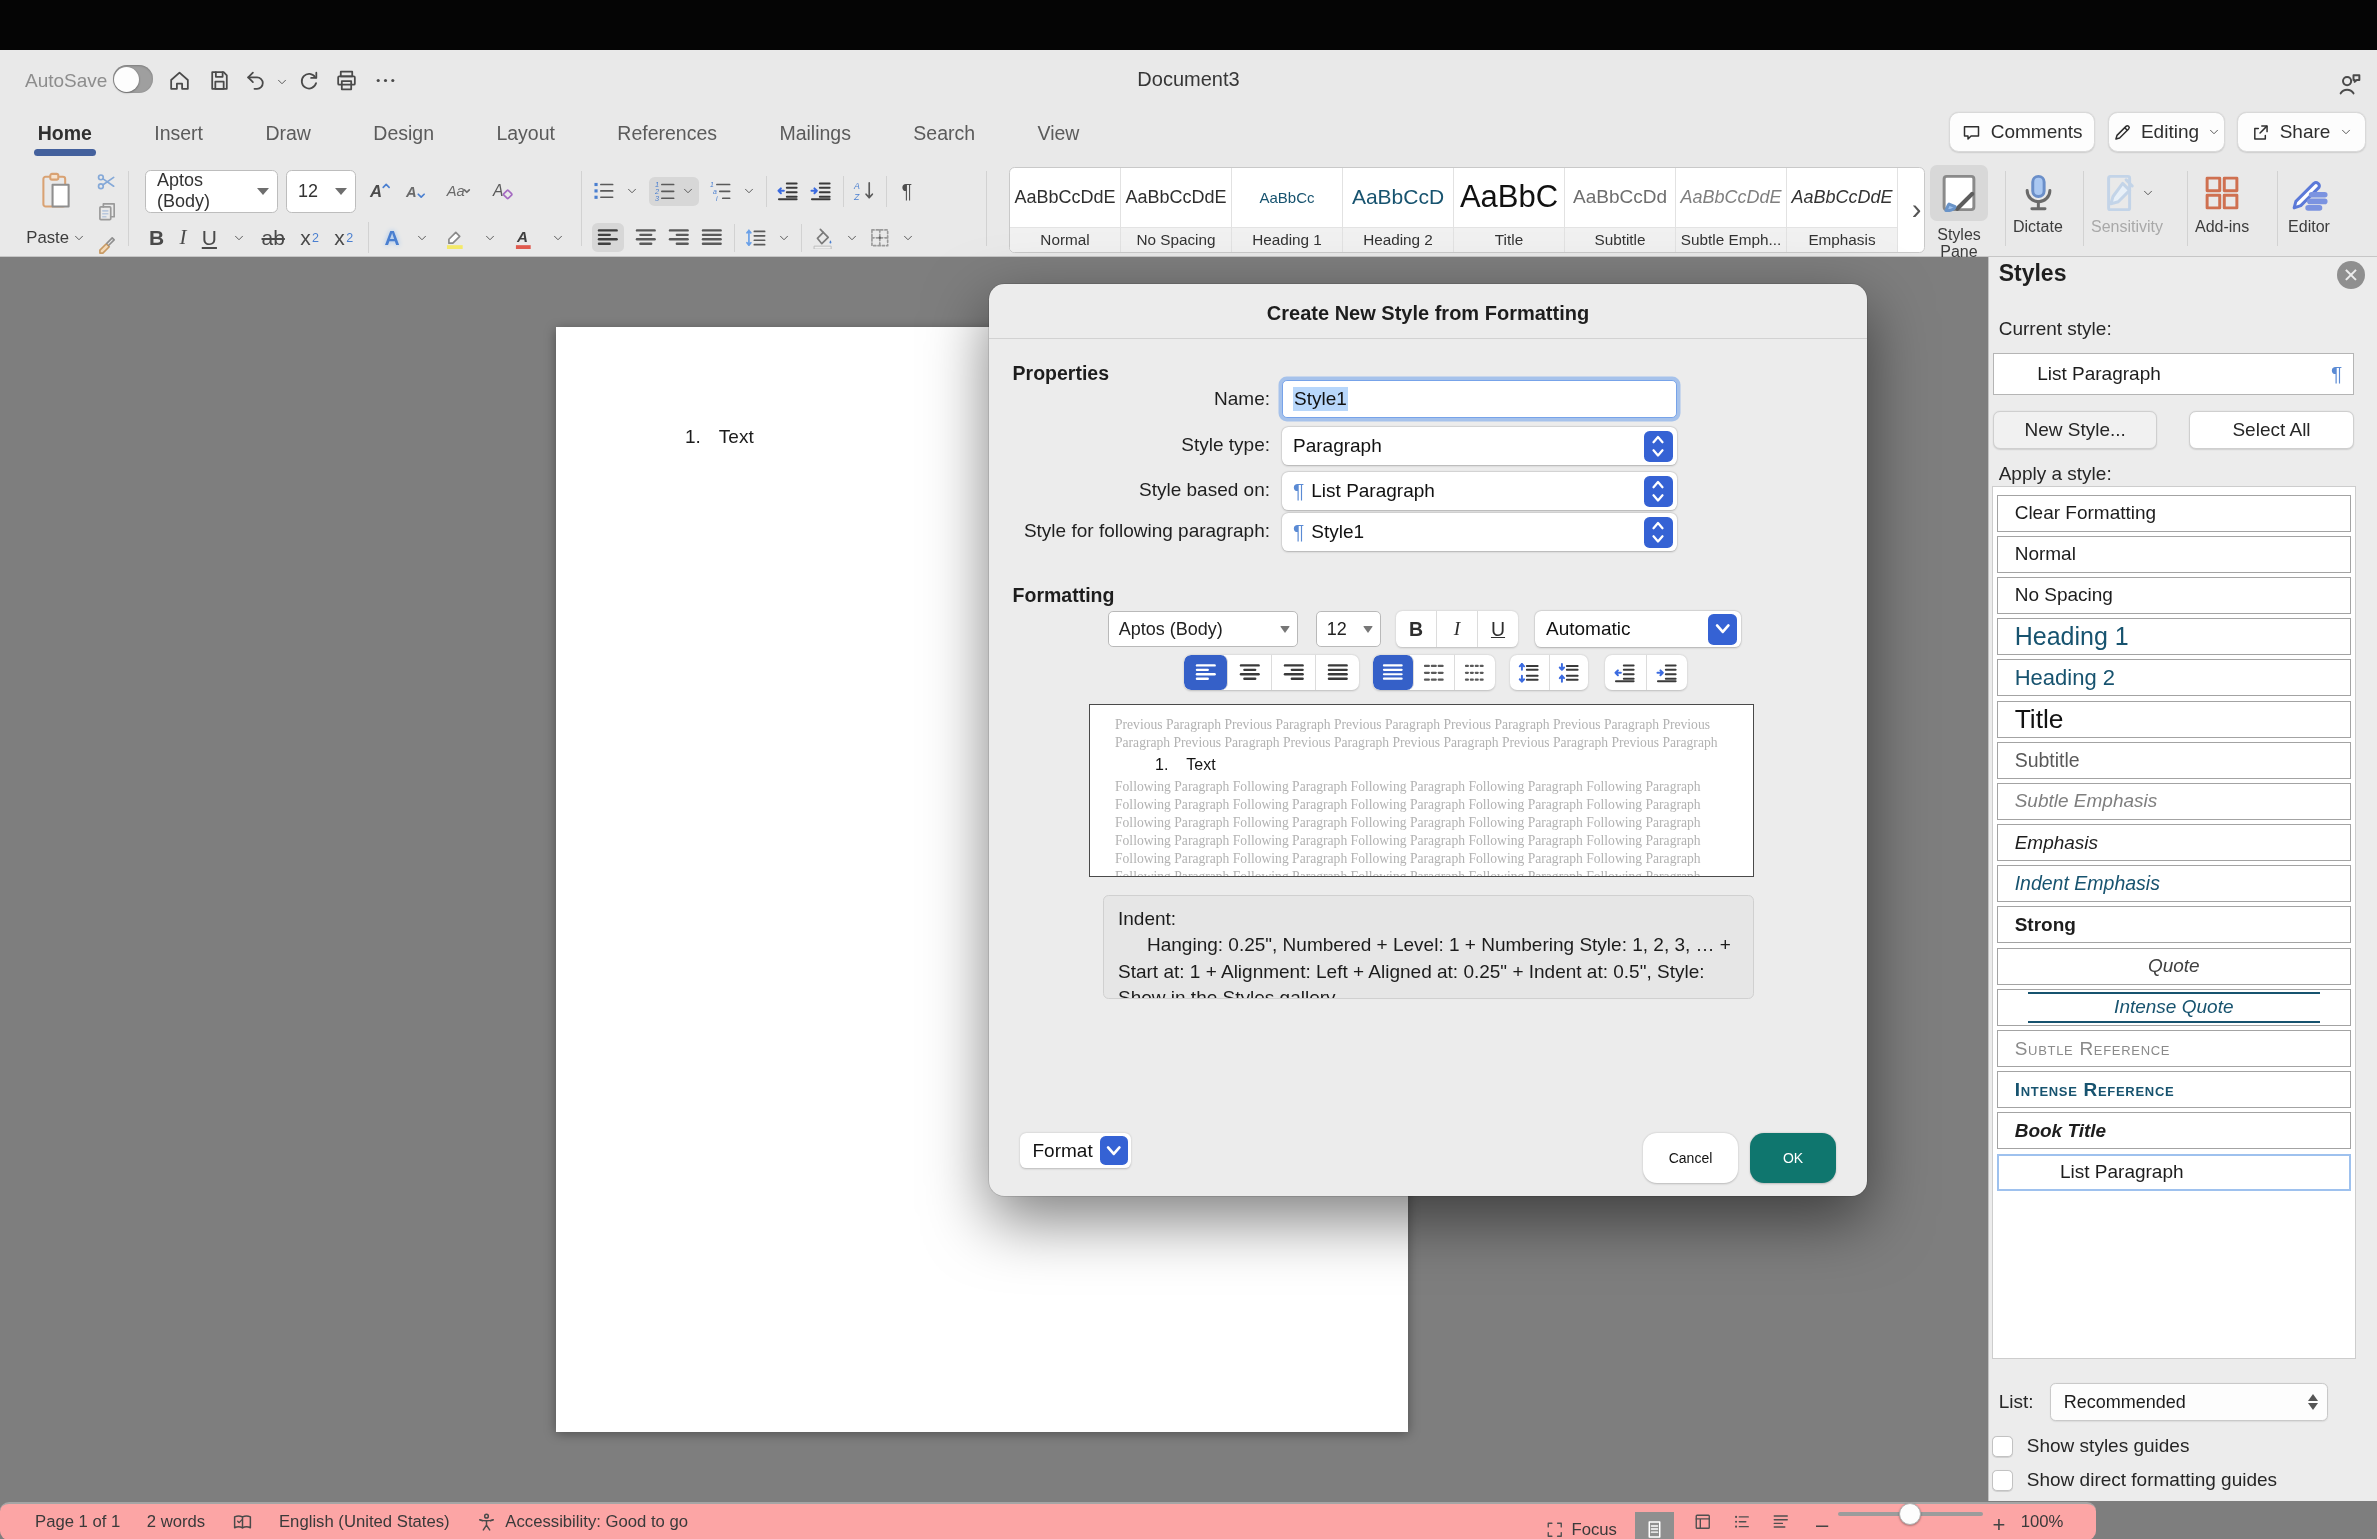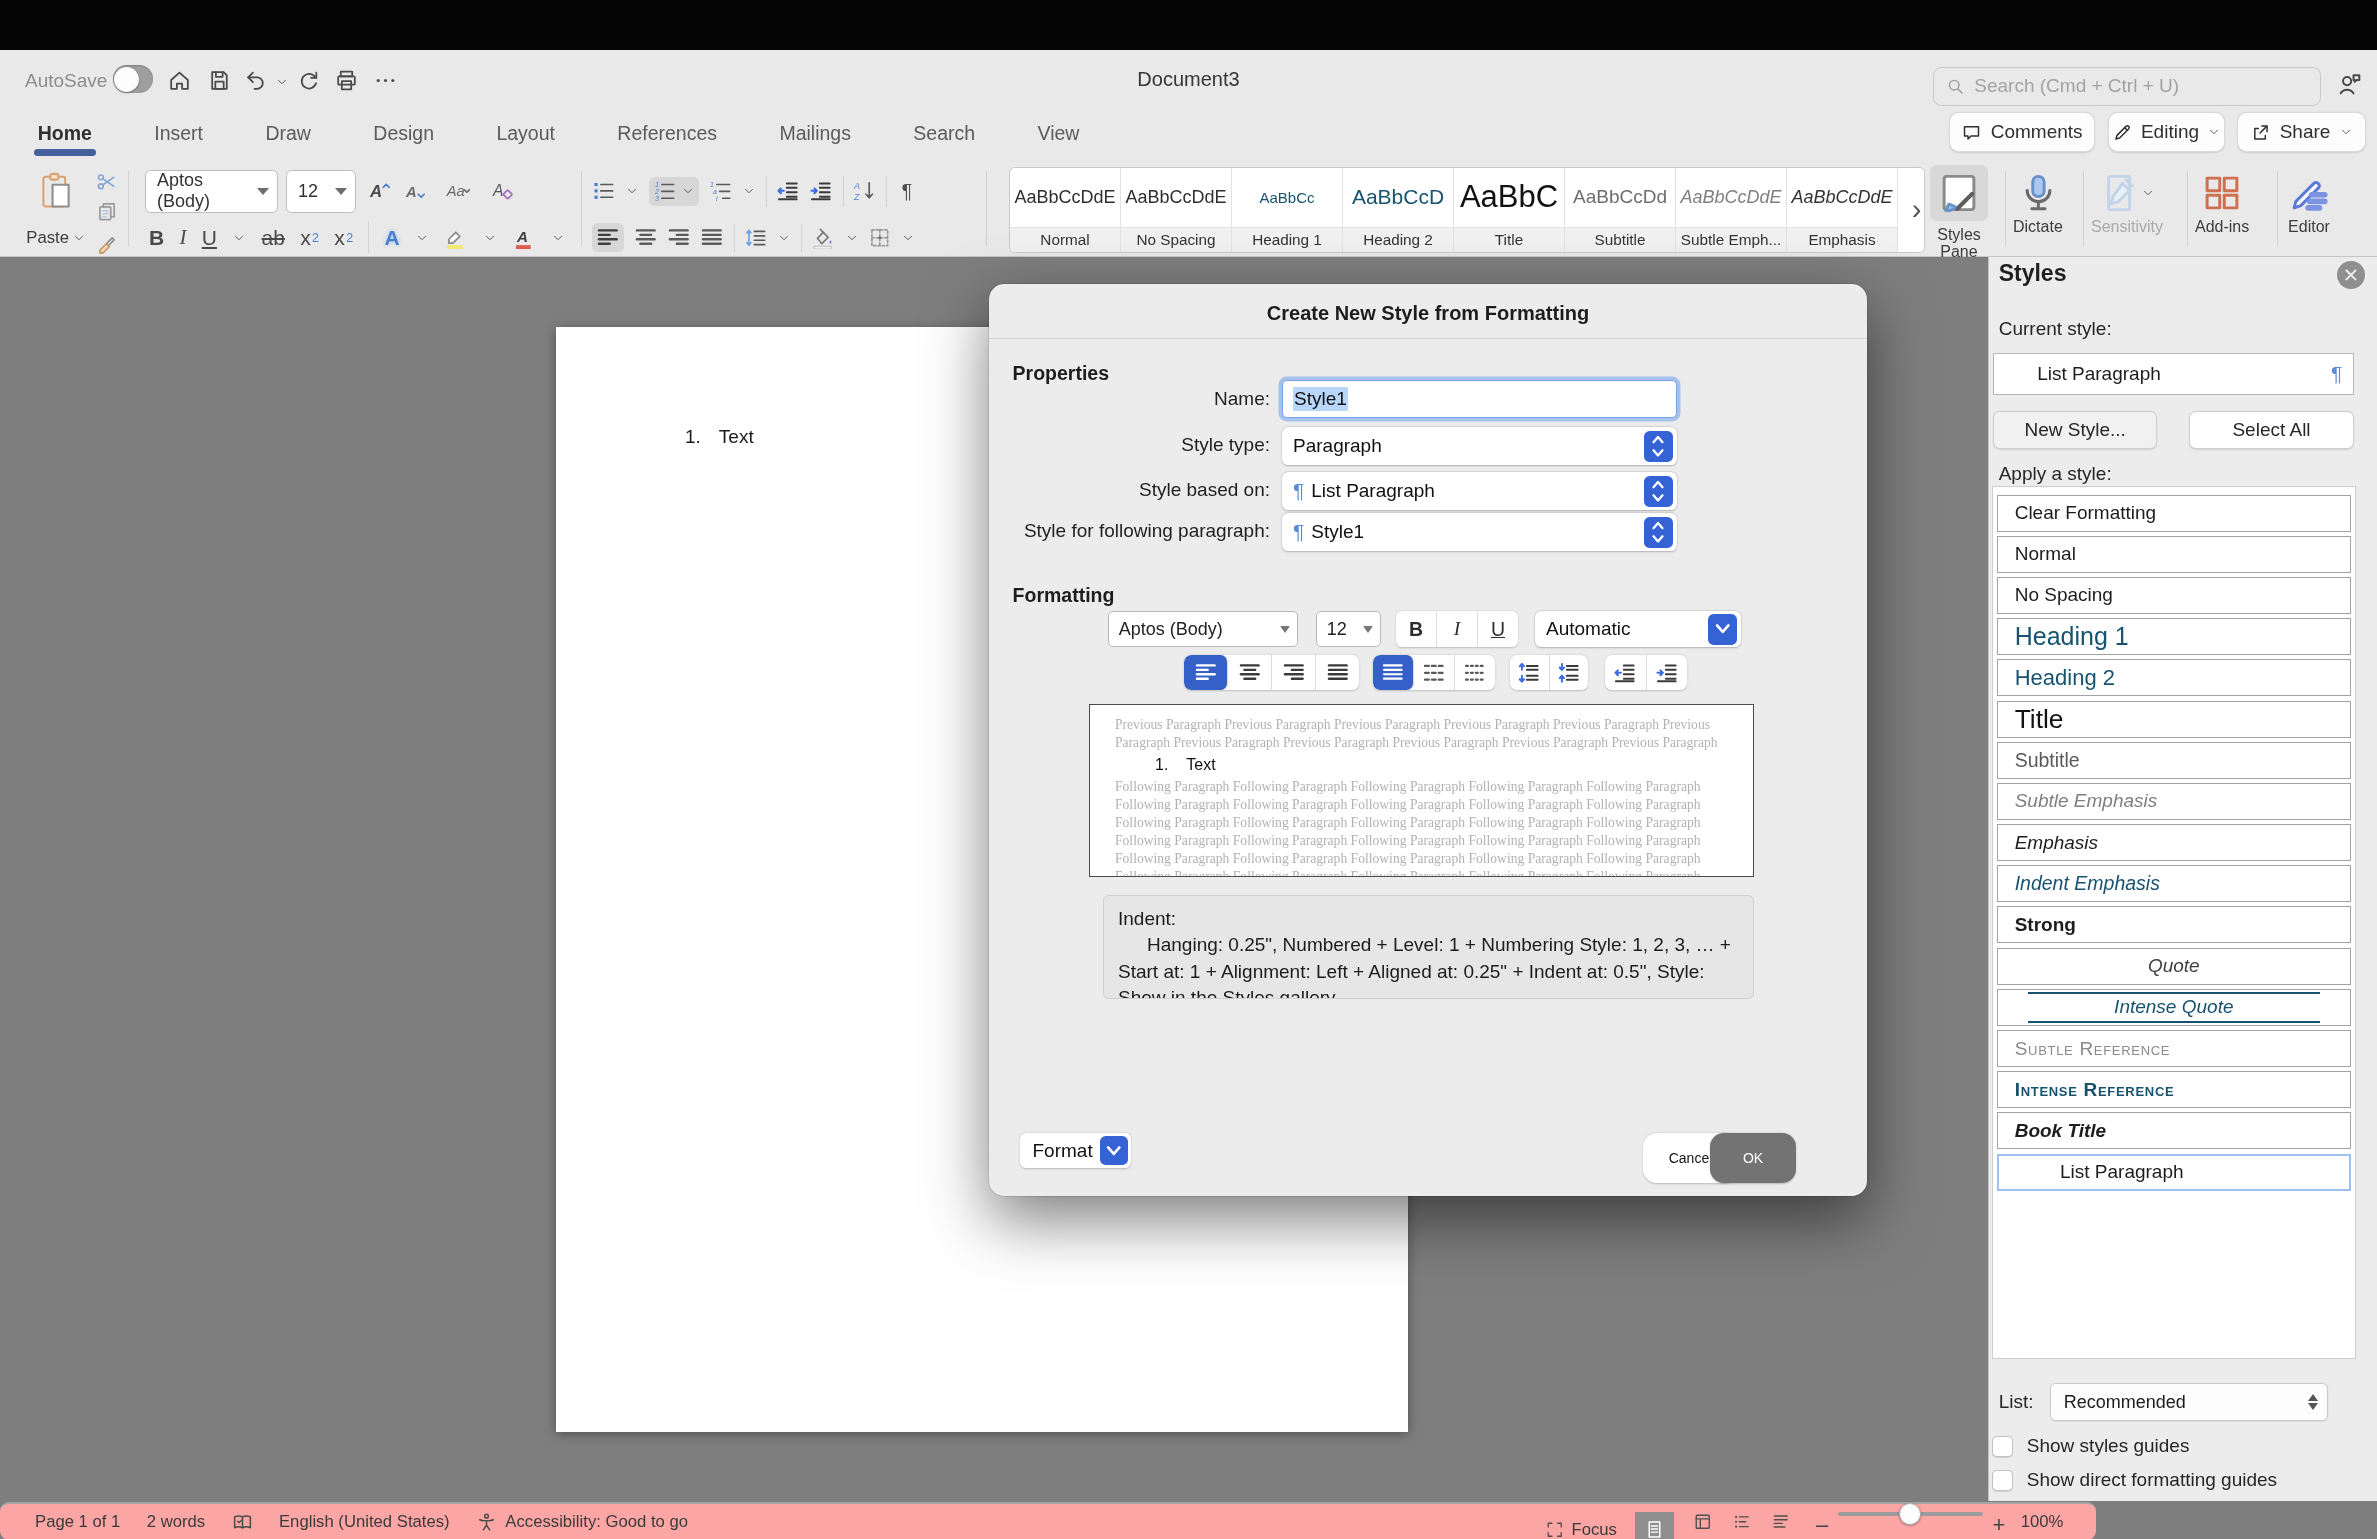--- a/index.html
+++ b/index.html
@@ -163,21 +163,21 @@
   #preview-box { left:100px; top:420px; width:665px; height:173px; background:#fff; border:1.4px solid #4a4a4a; padding:11px 25px; overflow:hidden; }
   .pv-gray { font-family:"Liberation Serif", serif; font-size:13.6px; line-height:1.32; color:#b2b2b2; }
   #pv-item { font-size:16px; color:#141414; margin:4.2px 0 4.2px 40px; display:flex; gap:18px; }
   #desc-box { left:114px; top:611px; width:651px; height:104px; background:#e6e6e6; border:0.7px solid #d0d0d0; border-radius:5.6px; padding:9.7px 14px; overflow:hidden; font-size:19px; line-height:26.4px; color:#1c1c1c; }
   #desc-box .ind { text-indent:29px; }
   #dlg-checks { left:54px; top:724px; display:flex; flex-direction:column; gap:11px; }
   .dlg-check { display:flex; align-items:center; gap:12.5px; font-size:19px; color:#1c1c1c; height:22px; }
   #format-btn { left:31px; top:849px; width:111px; height:35px; background:#fff; border-radius:6.3px; box-shadow:0 0.7px 2.1px rgba(0,0,0,.22); display:flex; align-items:center; justify-content:space-between; padding:0 3.5px 0 12.5px; font-size:19px; color:#111; }
   .dlg-btn { position:absolute; top:849px; height:50px; border-radius:14px; font-size:14px; display:flex; align-items:center; justify-content:center; box-shadow:0 0.7px 2.1px rgba(0,0,0,.22); }
   #cancel-btn { left:654px; width:95px; background:#fff; color:#111; }
-  #ok-btn { left:721px; width:86px; background:#737373; color:#fff; }
+  #ok-btn { left:761px; width:86px; background:#0f766e; color:#fff; }
 
   
   #status-bar { left:0; top:1502px; width:2096px; height:38px; background:#fca5a5; border-top:2.1px solid #a5a5a5; display:flex; align-items:center; font-size:16.7px; color:#3a3a3a;border-radius:9px; }
   #sb-left { display:flex; align-items:center; gap:26.4px; padding-left:35px; }
   #sb-left .ic { width:21px; height:21px; color:#4a4a4a; }
   #sb-right { position:absolute; right:0; top:8px; height:35px; display:flex; }
   #sb-right .ic { width:19.5px; height:19.5px; color:#4f4f4f; }
   #focus-wrap { display:flex; align-items:center; gap:7px; margin-right:18px; }
   #view-active { width:39px; height:35px; background:#8f8f8f; display:flex; align-items:center; justify-content:center; }
   #view-active .ic { color:#fff; width:21px; height:21px; }
@@ -237,29 +237,20 @@
         </svg>
       </i>
     <i class="ic abs tb-btn" style="left:373px">
         <svg viewBox="0 0 24 24" fill="none" stroke="currentColor" stroke-width="1.7" stroke-linecap="round" stroke-linejoin="round">
           <circle cx="5" cy="12" r="1.5" fill="currentColor" stroke="none"></circle>
           <circle cx="12" cy="12" r="1.5" fill="currentColor" stroke="none"></circle>
           <circle cx="19" cy="12" r="1.5" fill="currentColor" stroke="none"></circle>
         </svg>
       </i>
     <div id="doc-title" class="abs">Document3</div>
-    <div id="search-box" class="abs">
-      <i class="ic" style="width:21px;height:21px">
-          <svg viewBox="0 0 24 24" fill="none" stroke="currentColor" stroke-width="1.7" stroke-linecap="round" stroke-linejoin="round">
-            <circle cx="10.5" cy="10.5" r="5.5"></circle>
-            <path d="M14.8 14.8 19.5 19.5"></path>
-          </svg>
-        </i>
-      <input placeholder="Search (Cmd + Ctrl + U)" style="">
-    </div>
     <i class="ic abs" id="feedback-btn">
         <svg viewBox="0 0 24 24" fill="none" stroke="currentColor" stroke-width="1.7" stroke-linecap="round" stroke-linejoin="round">
           <circle cx="9.5" cy="9.5" r="3.5"></circle>
           <path d="M4 20a6.5 6.5 0 0 1 11 0"></path>
           <path d="M15 4.5h5v4h-2.2L16 10.2V8.5h-1z"></path>
         </svg>
       </i>
   </div>
 
   <div id="ribbon-tabs" class="abs">

